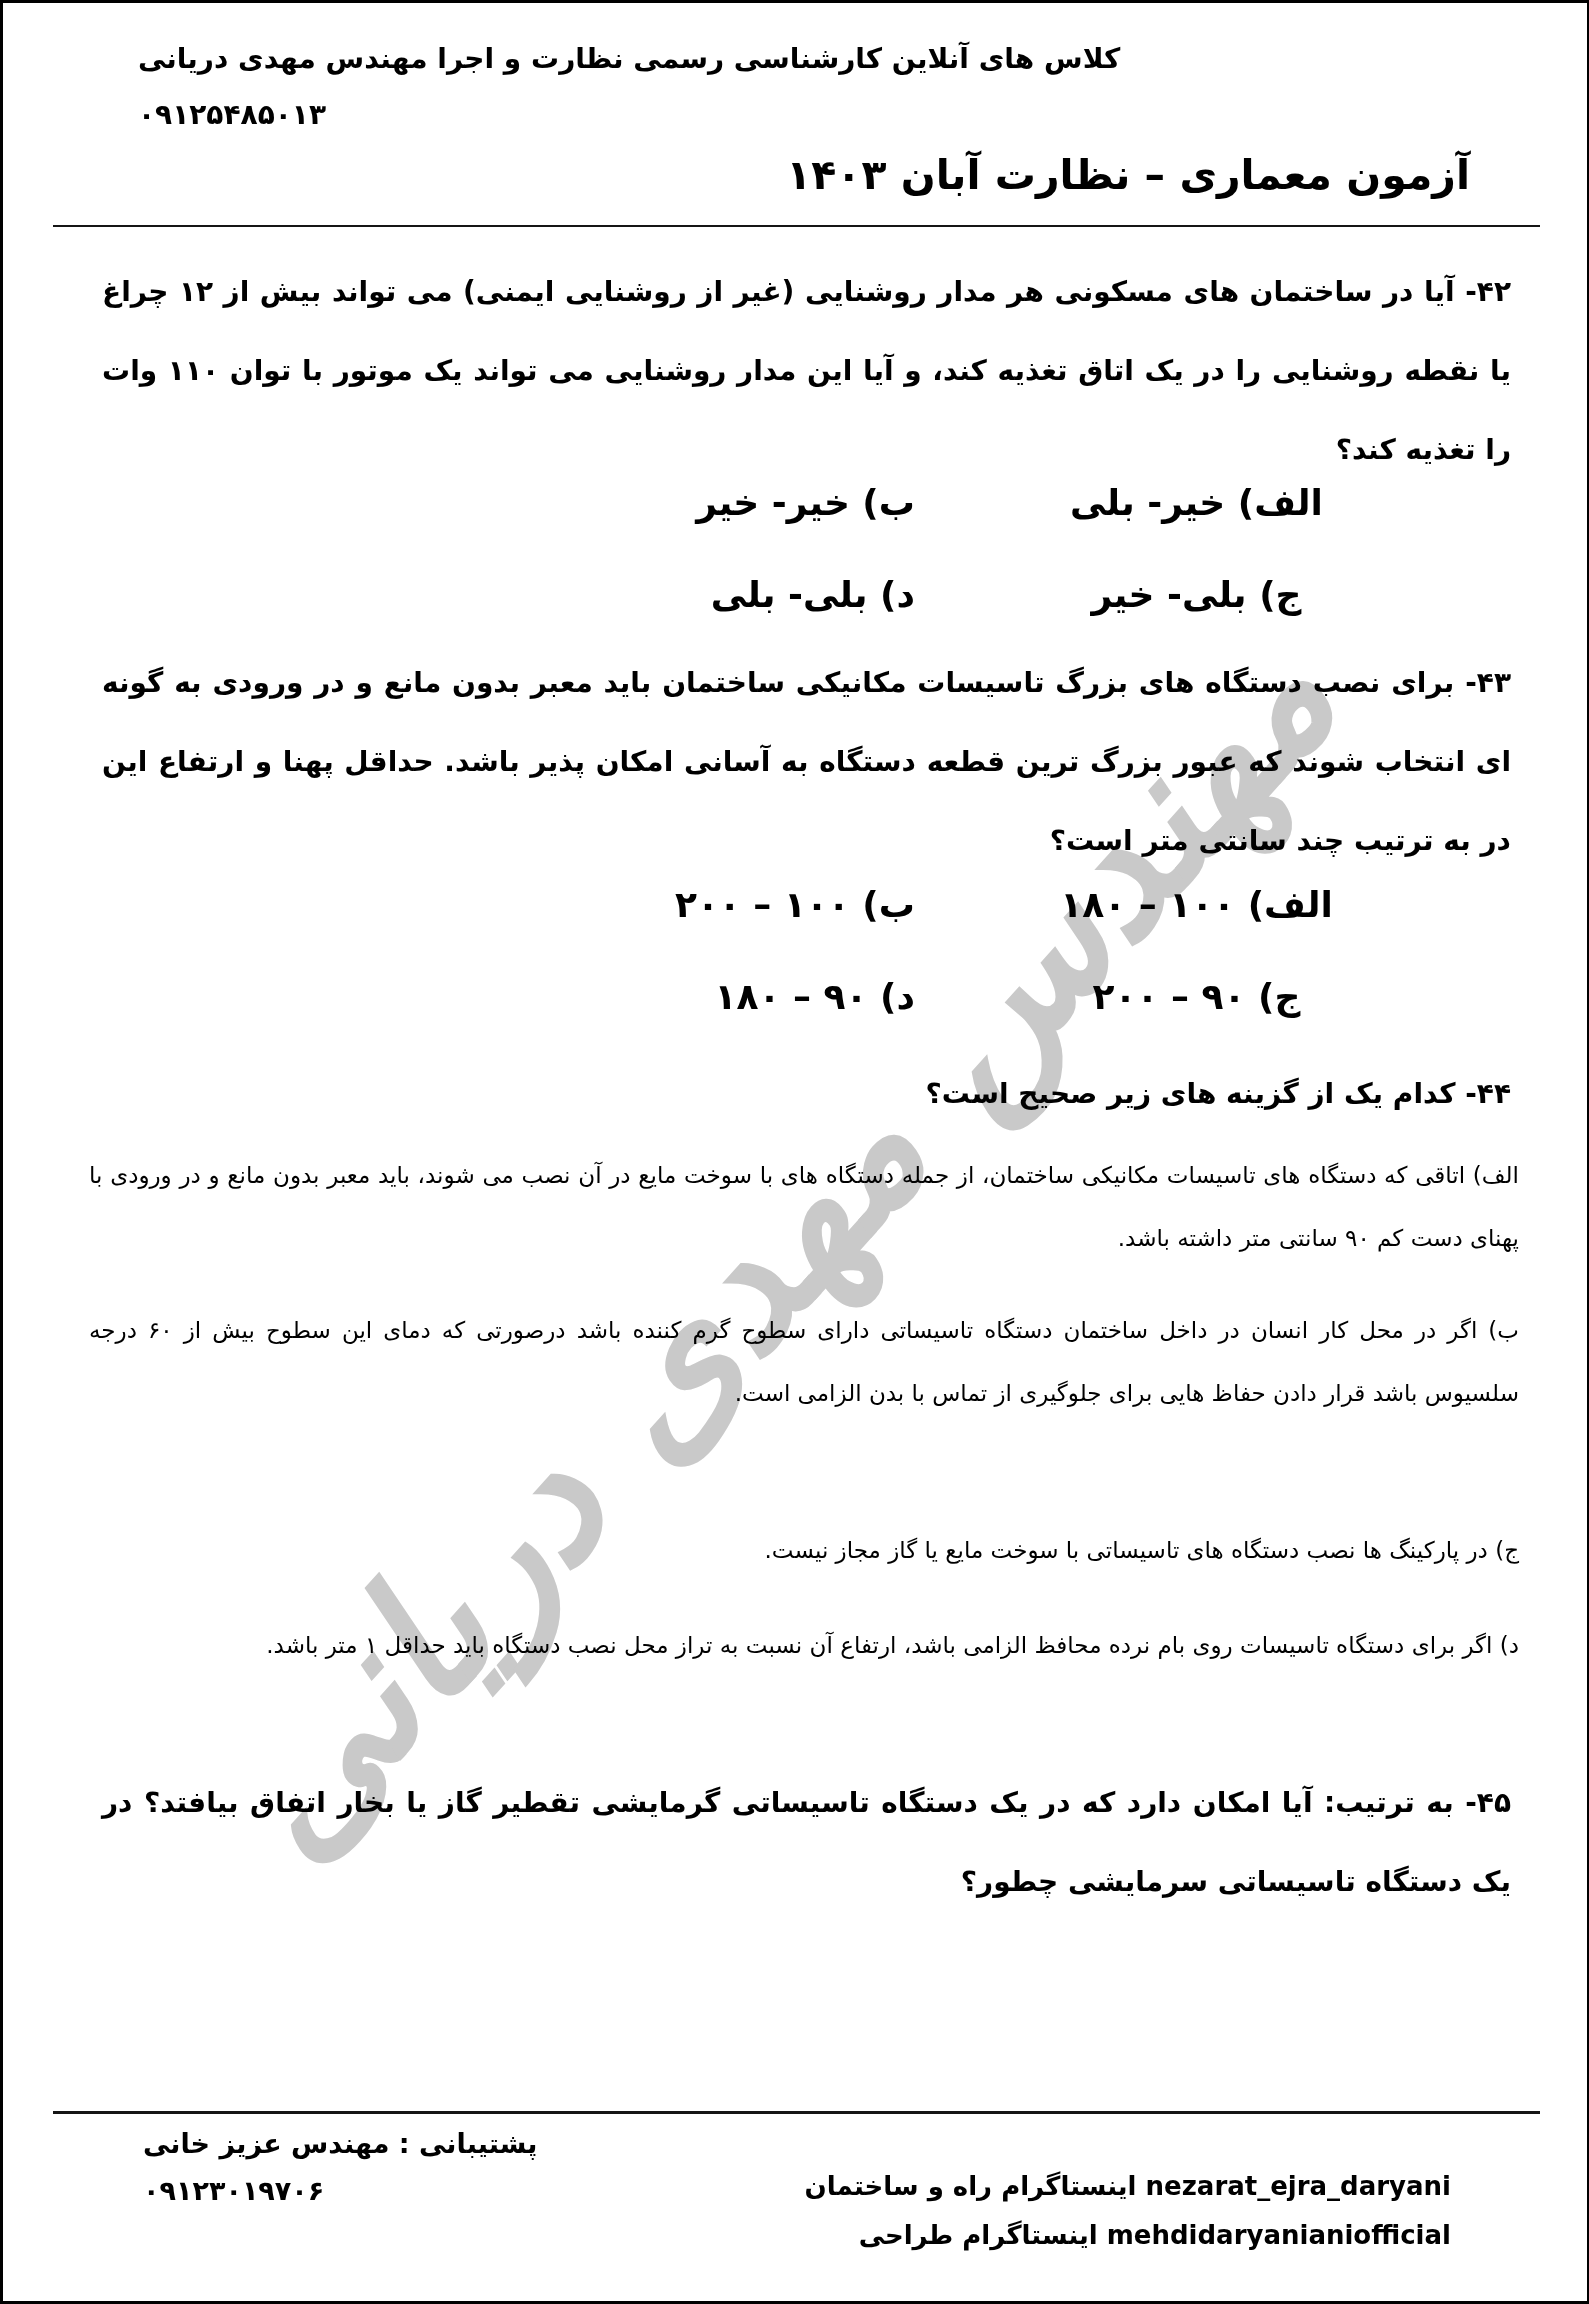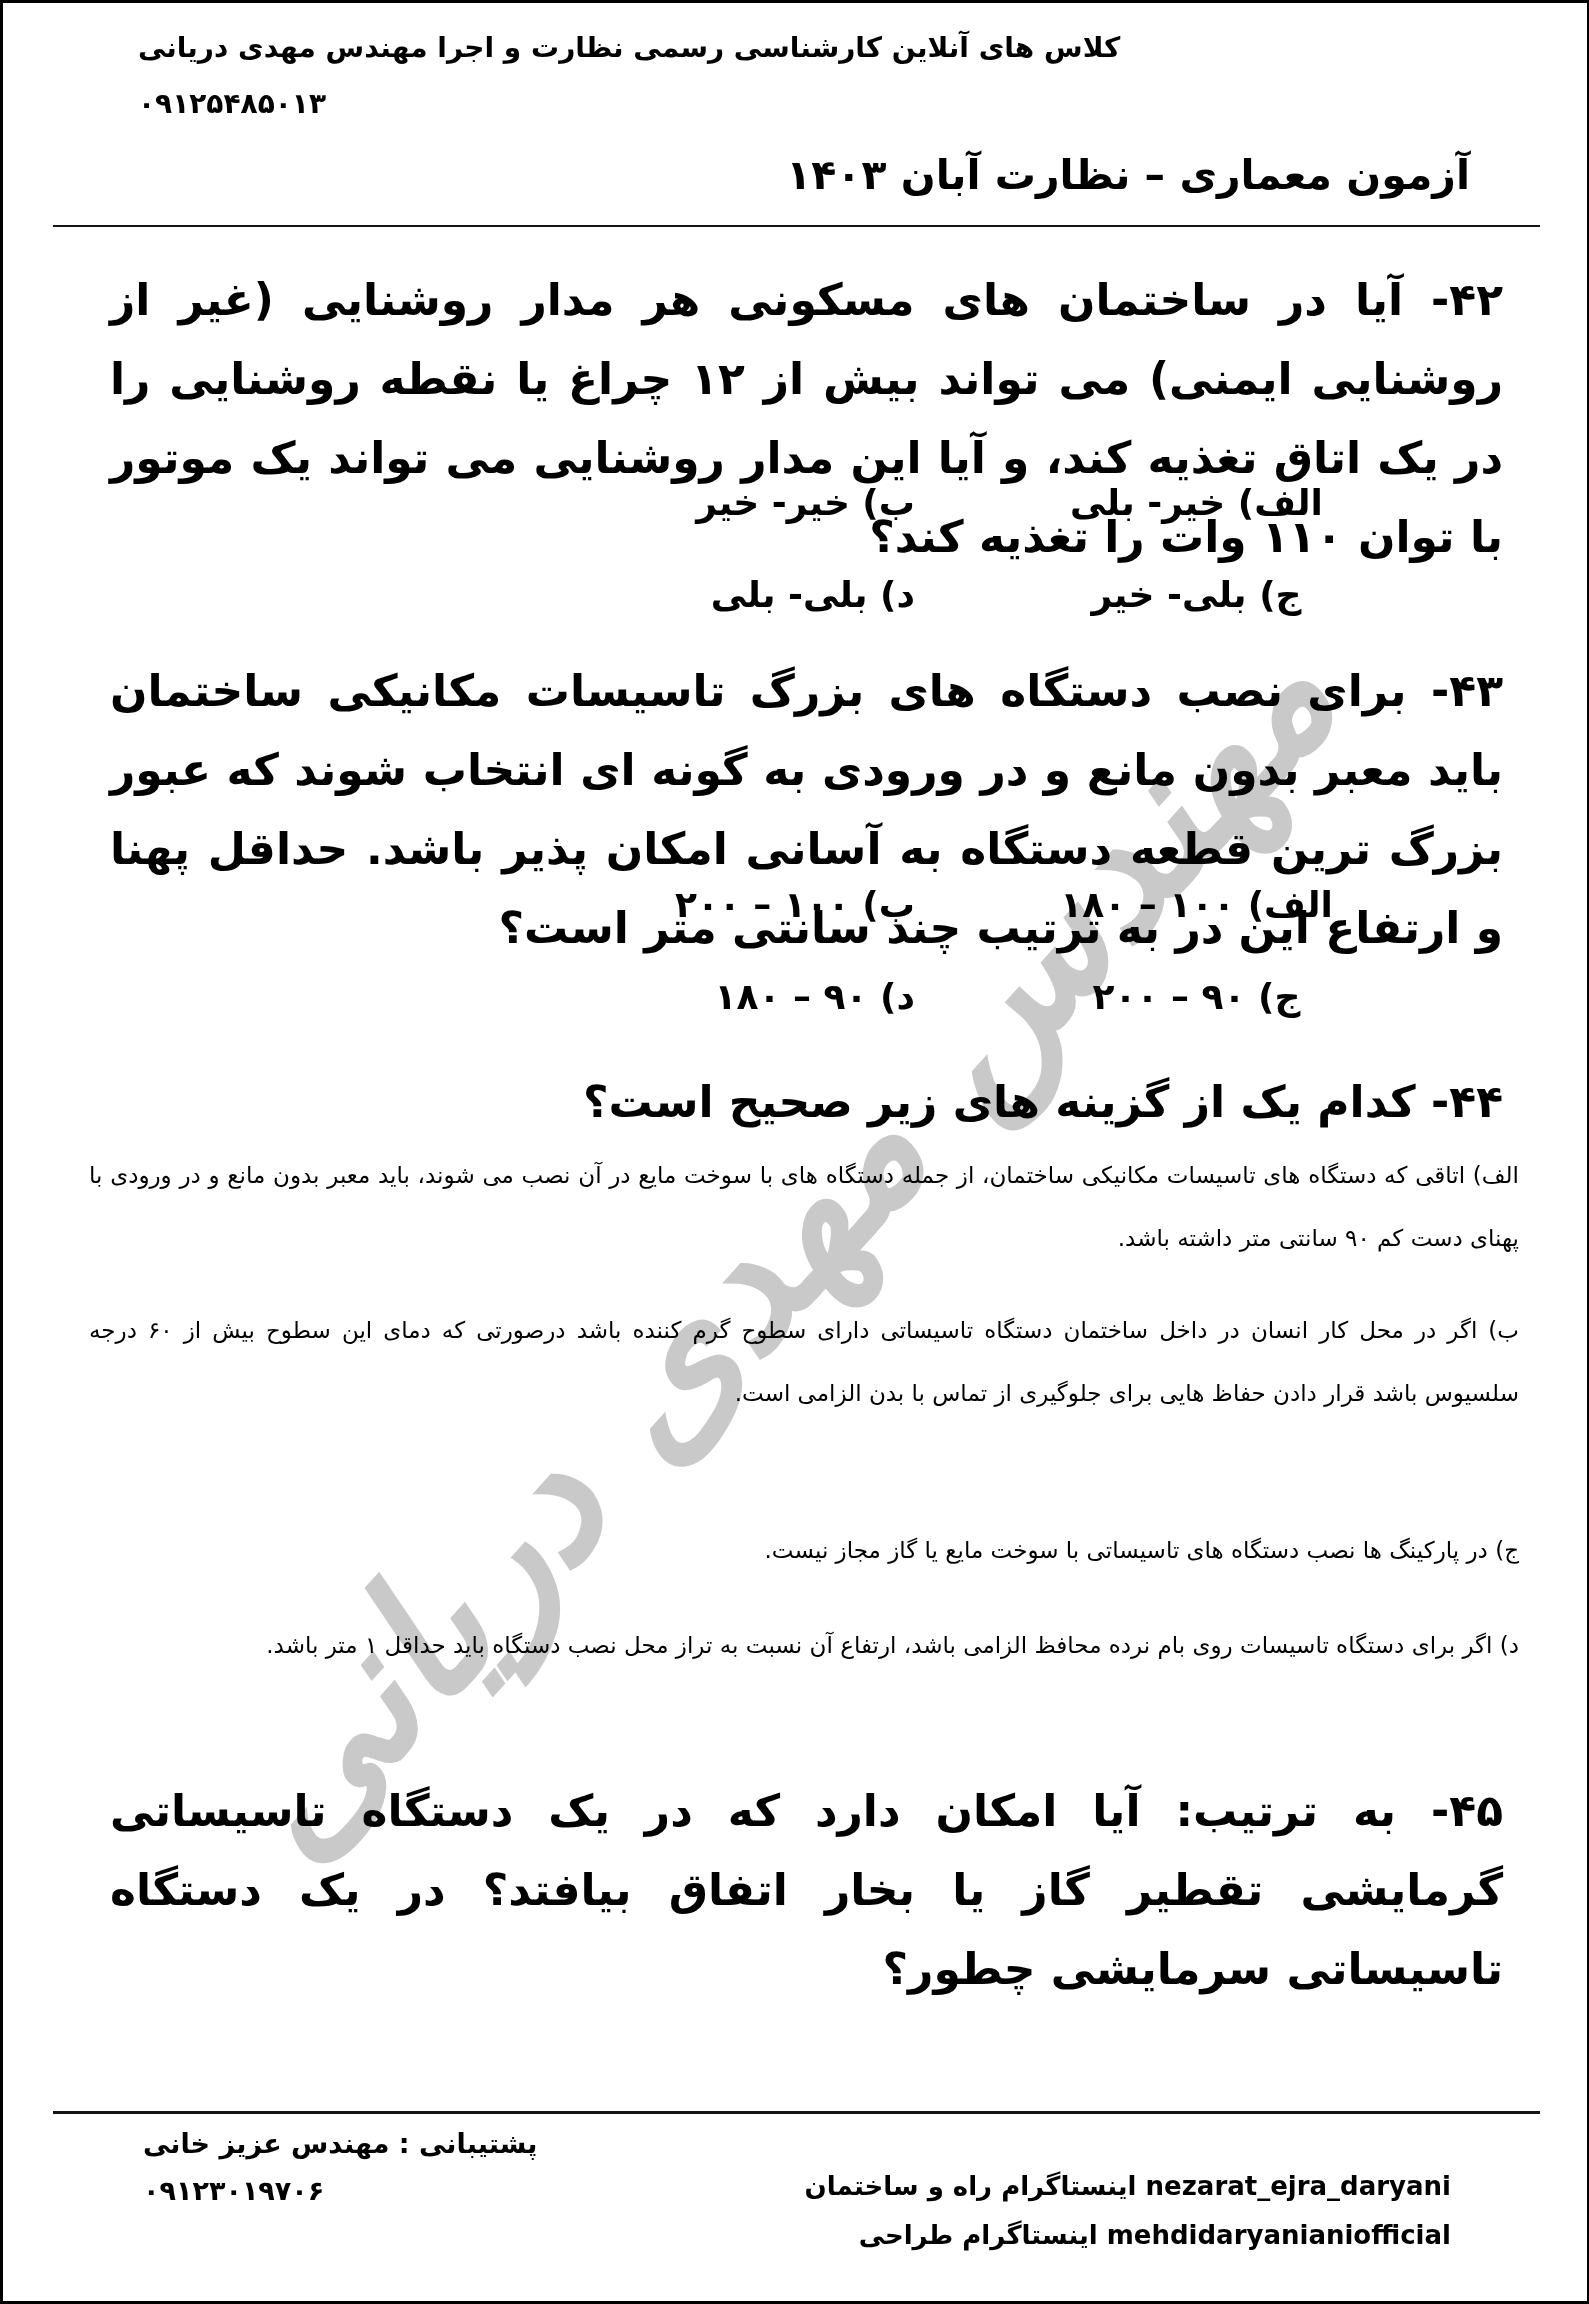--- a/index.html
+++ b/index.html
@@ -16,26 +16,26 @@
   }
   .abs{position:absolute;z-index:1;}
   .watermark{
     position:absolute;z-index:0;
     top:1242px;left:774px;
     transform:translate(-50%,-50%) rotate(-48deg);
     font-size:180px;font-weight:bold;font-style:italic;
     color:#c9c9c9;white-space:nowrap;
     letter-spacing:5.4px;
   }
-  .header-block{top:17px;left:135px;text-align:left;font-weight:bold;font-size:28px;line-height:56px;}
+  .header-block{top:28px;left:135px;text-align:left;font-weight:bold;font-size:28px;line-height:56px;}
   .page-title{top:140px;right:117px;font-size:41px;font-weight:bold;line-height:65px;white-space:nowrap;}
   .rule{left:50px;right:47px;height:1.8px;background:#151515;}
   #rule-top{top:222px;}
   #rule-bottom{top:2108px;height:2.7px;}
-  .qtext{left:91px;right:68px;font-size:44px;font-weight:bold;line-height:79px;text-align:justify;margin:16px;}
+  .qtext{left:91px;right:68px;font-size:28px;font-weight:bold;line-height:79px;text-align:justify;margin:8px;}
   #q42-text{top:241px;}
   #q43-text{top:632px;}
   #q44-head{top:1043px;text-align:right;}
   #q45-text{top:1752px;}
   .opts{left:86px;right:68px;box-sizing:border-box;padding-left:0;padding-right:41px;
         font-size:36px;font-weight:bold;line-height:79px;}
   .opt-row{white-space:nowrap;}
   .opt-row + .opt-row{margin-top:12.6px;}
   .opt-first{display:inline-block;width:563px;text-align:center;}
   #q42-opts{top:460px;}

